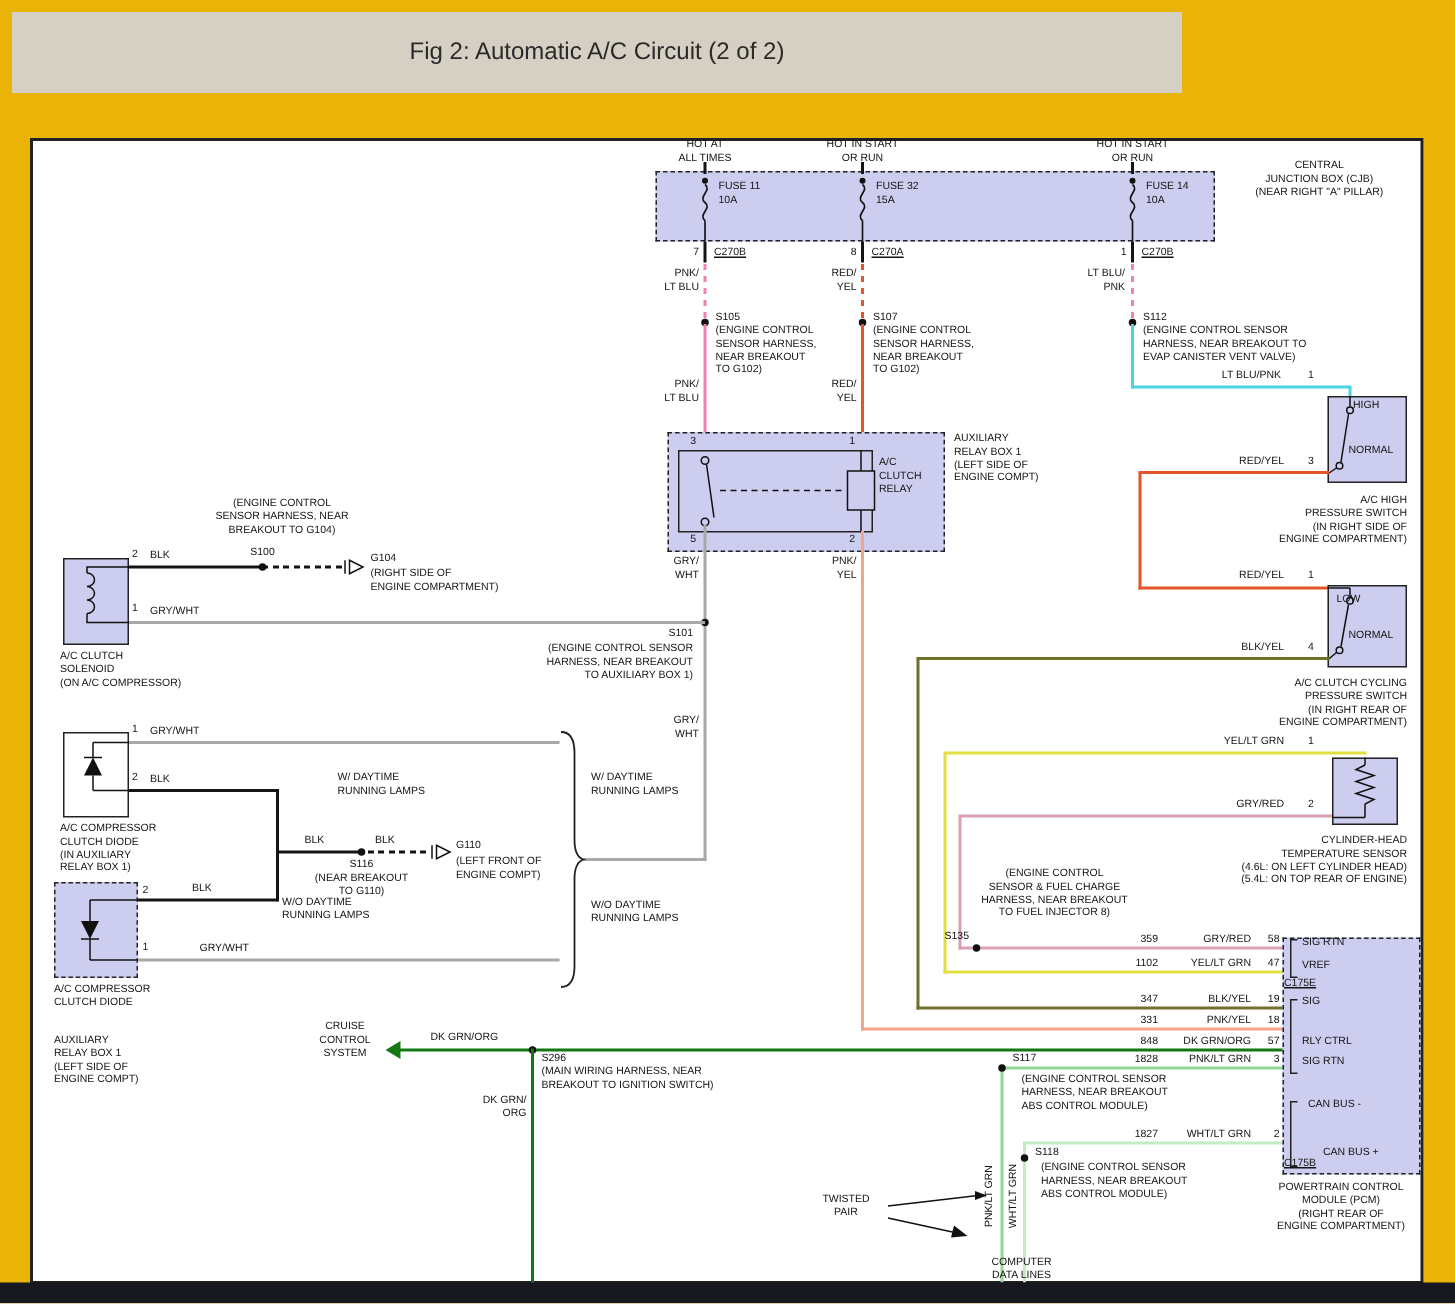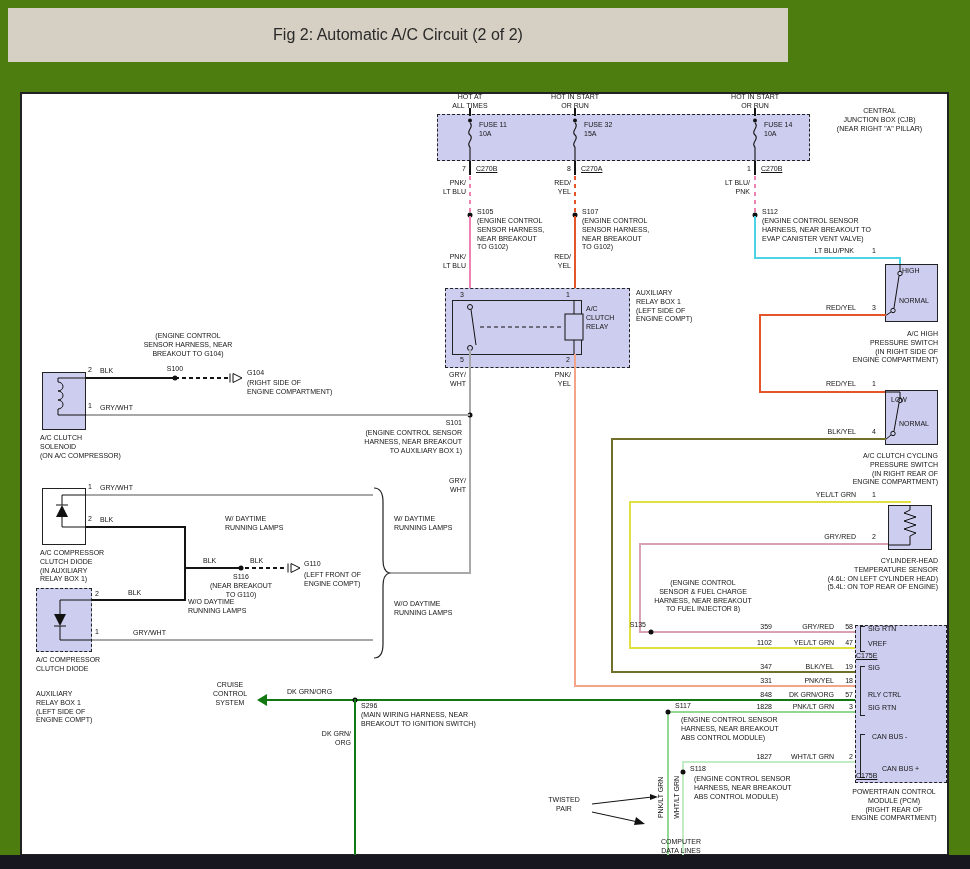--- a/index.html
+++ b/index.html
@@ -1,16 +1,16 @@
 <!DOCTYPE html>
 <html><head>
 <meta charset="utf-8">
 <style>
   html,body{margin:0;padding:0;background:#fff;}
-  .page{position:relative;width:970px;height:869px;background:#4d7c0f;overflow:hidden;
+  .page{position:relative;width:970px;height:869px;background:#eab308;overflow:hidden;
         font-family:"Liberation Sans",sans-serif;}
   .titlebar{position:absolute;left:8px;top:8px;width:780px;height:54px;background:#d6cfc3;
         display:flex;align-items:center;justify-content:center;font-size:16px;color:#2a2a2a;}
   .frame{position:absolute;left:20px;top:92px;width:929px;height:764px;border:2px solid #222;
         box-sizing:border-box;background:#fff;}
   .t{position:absolute;font-size:7px;line-height:1.25;color:#141414;white-space:pre-line;}
   .tc{text-align:center}.tr{text-align:right}
   .u{text-decoration:underline}
   .rot{transform:rotate(-90deg)}
   .hw,.vw{position:absolute}

